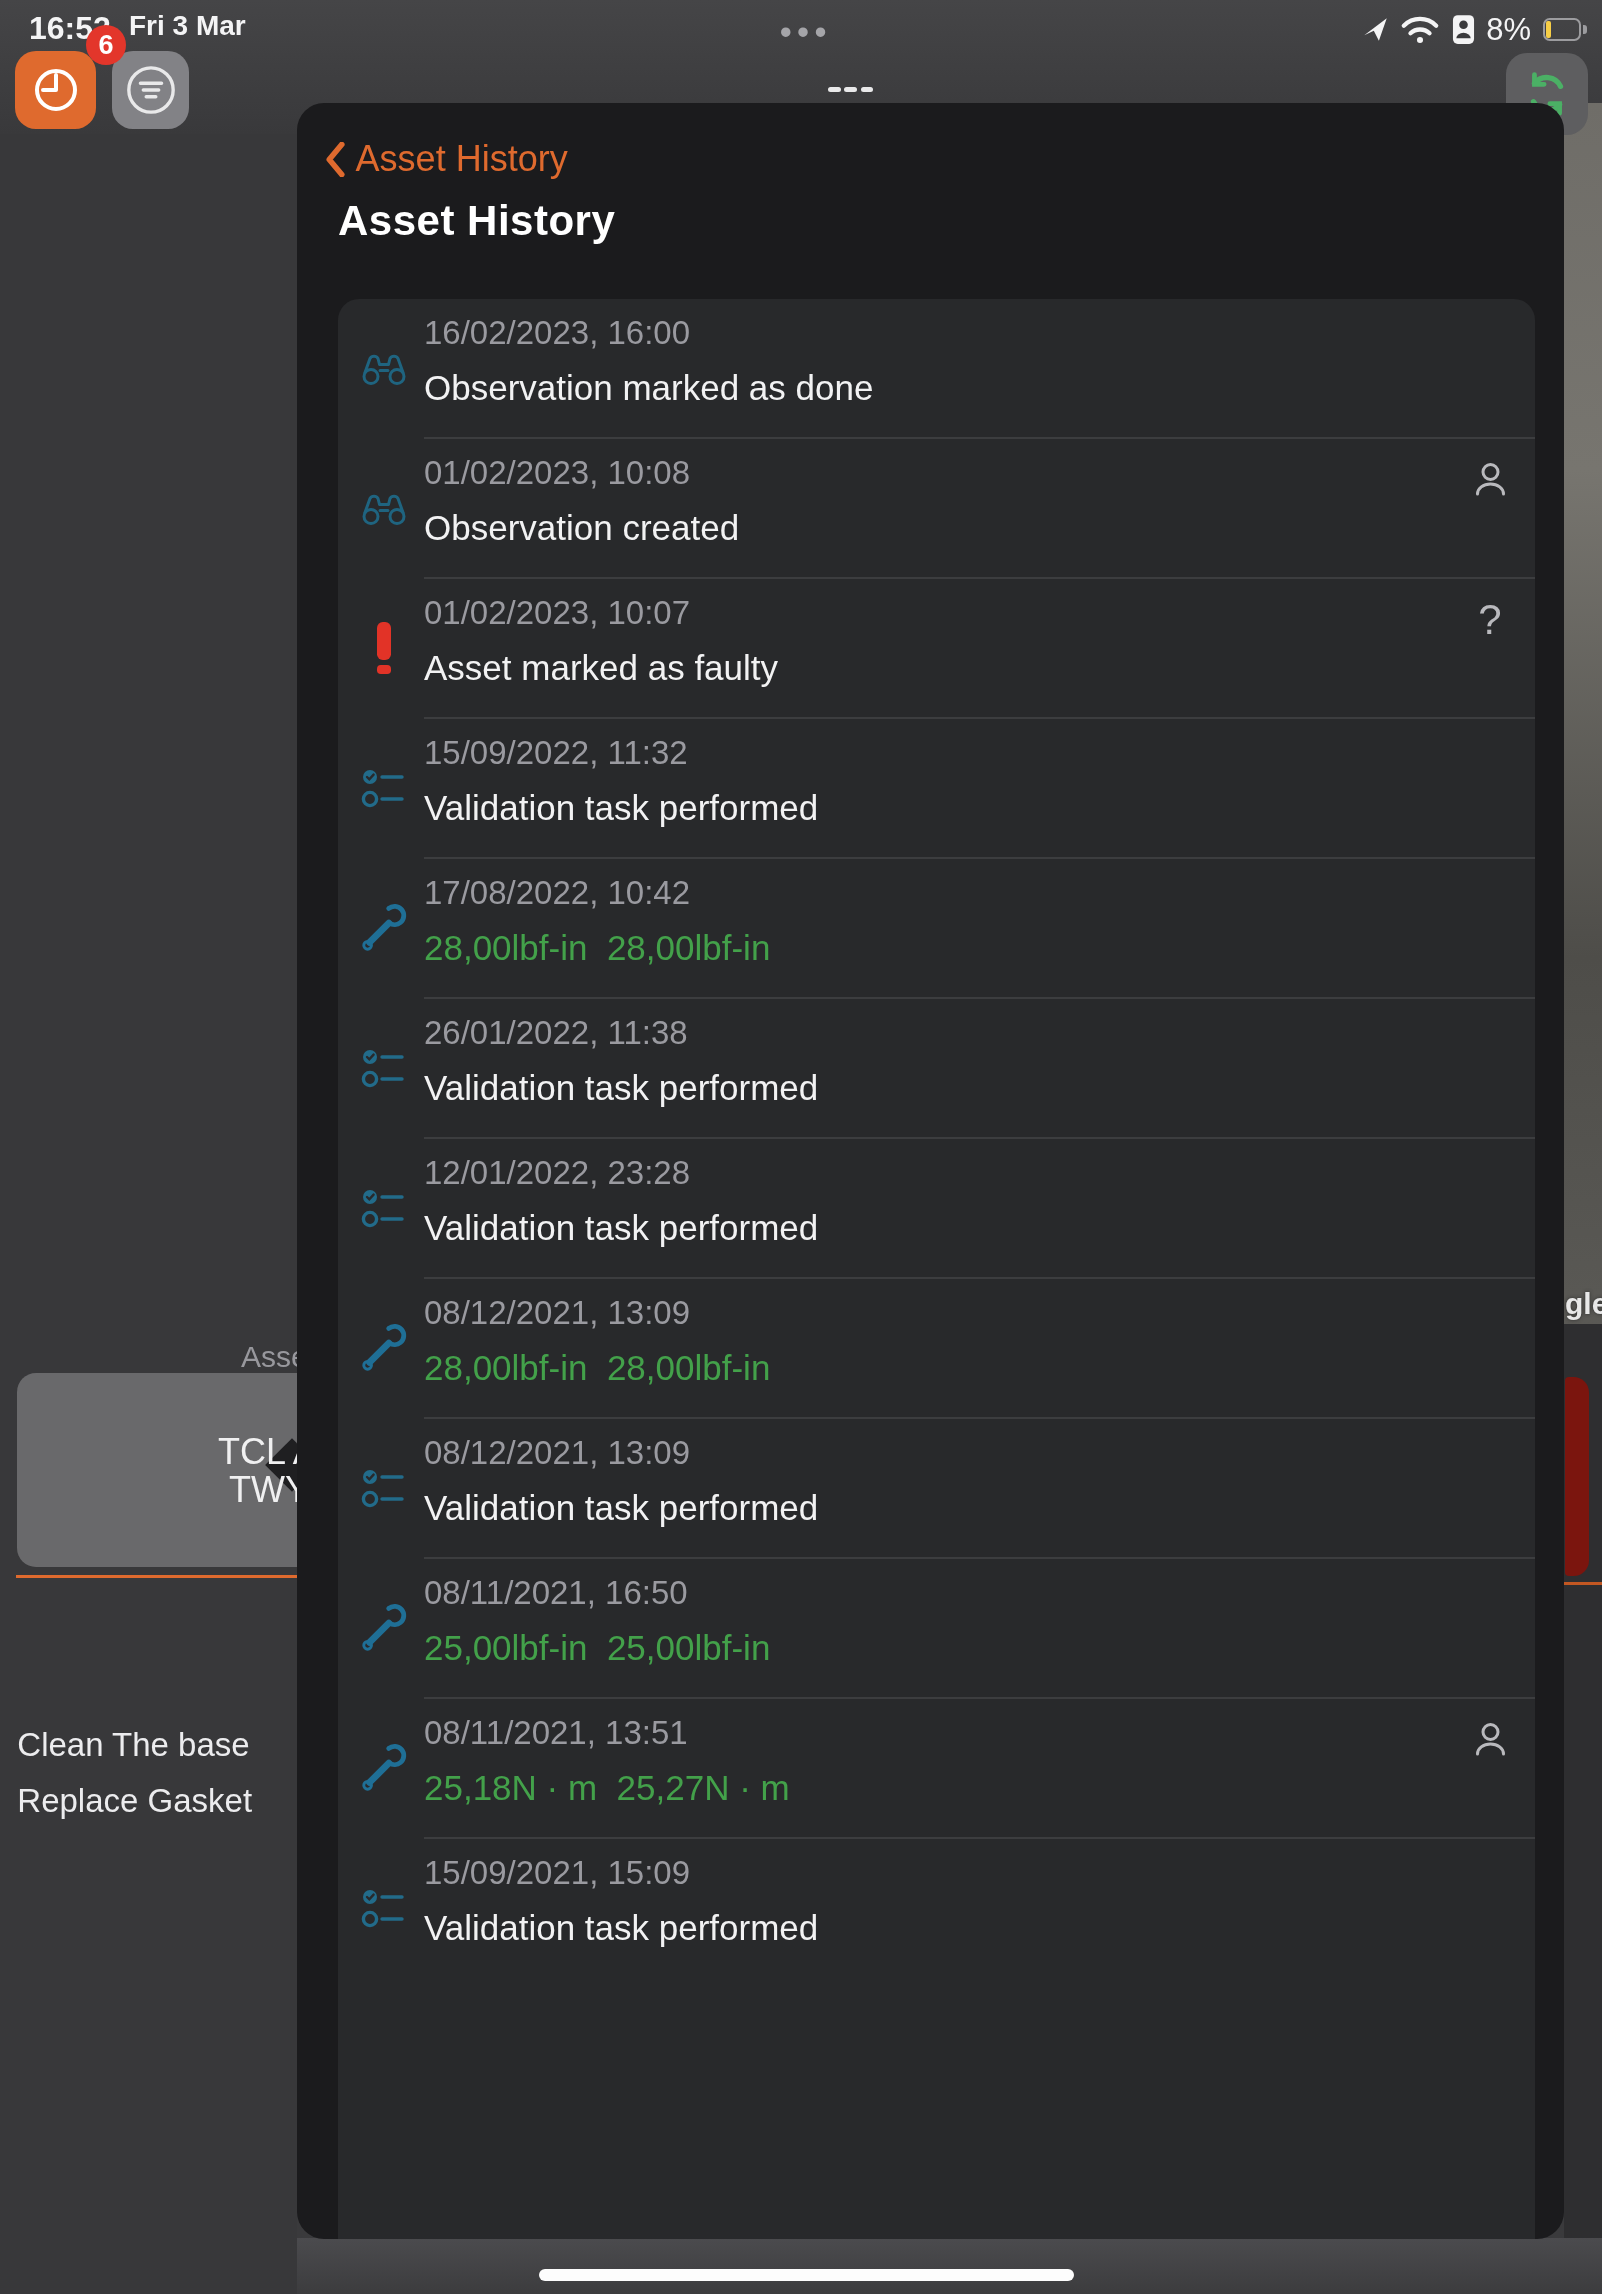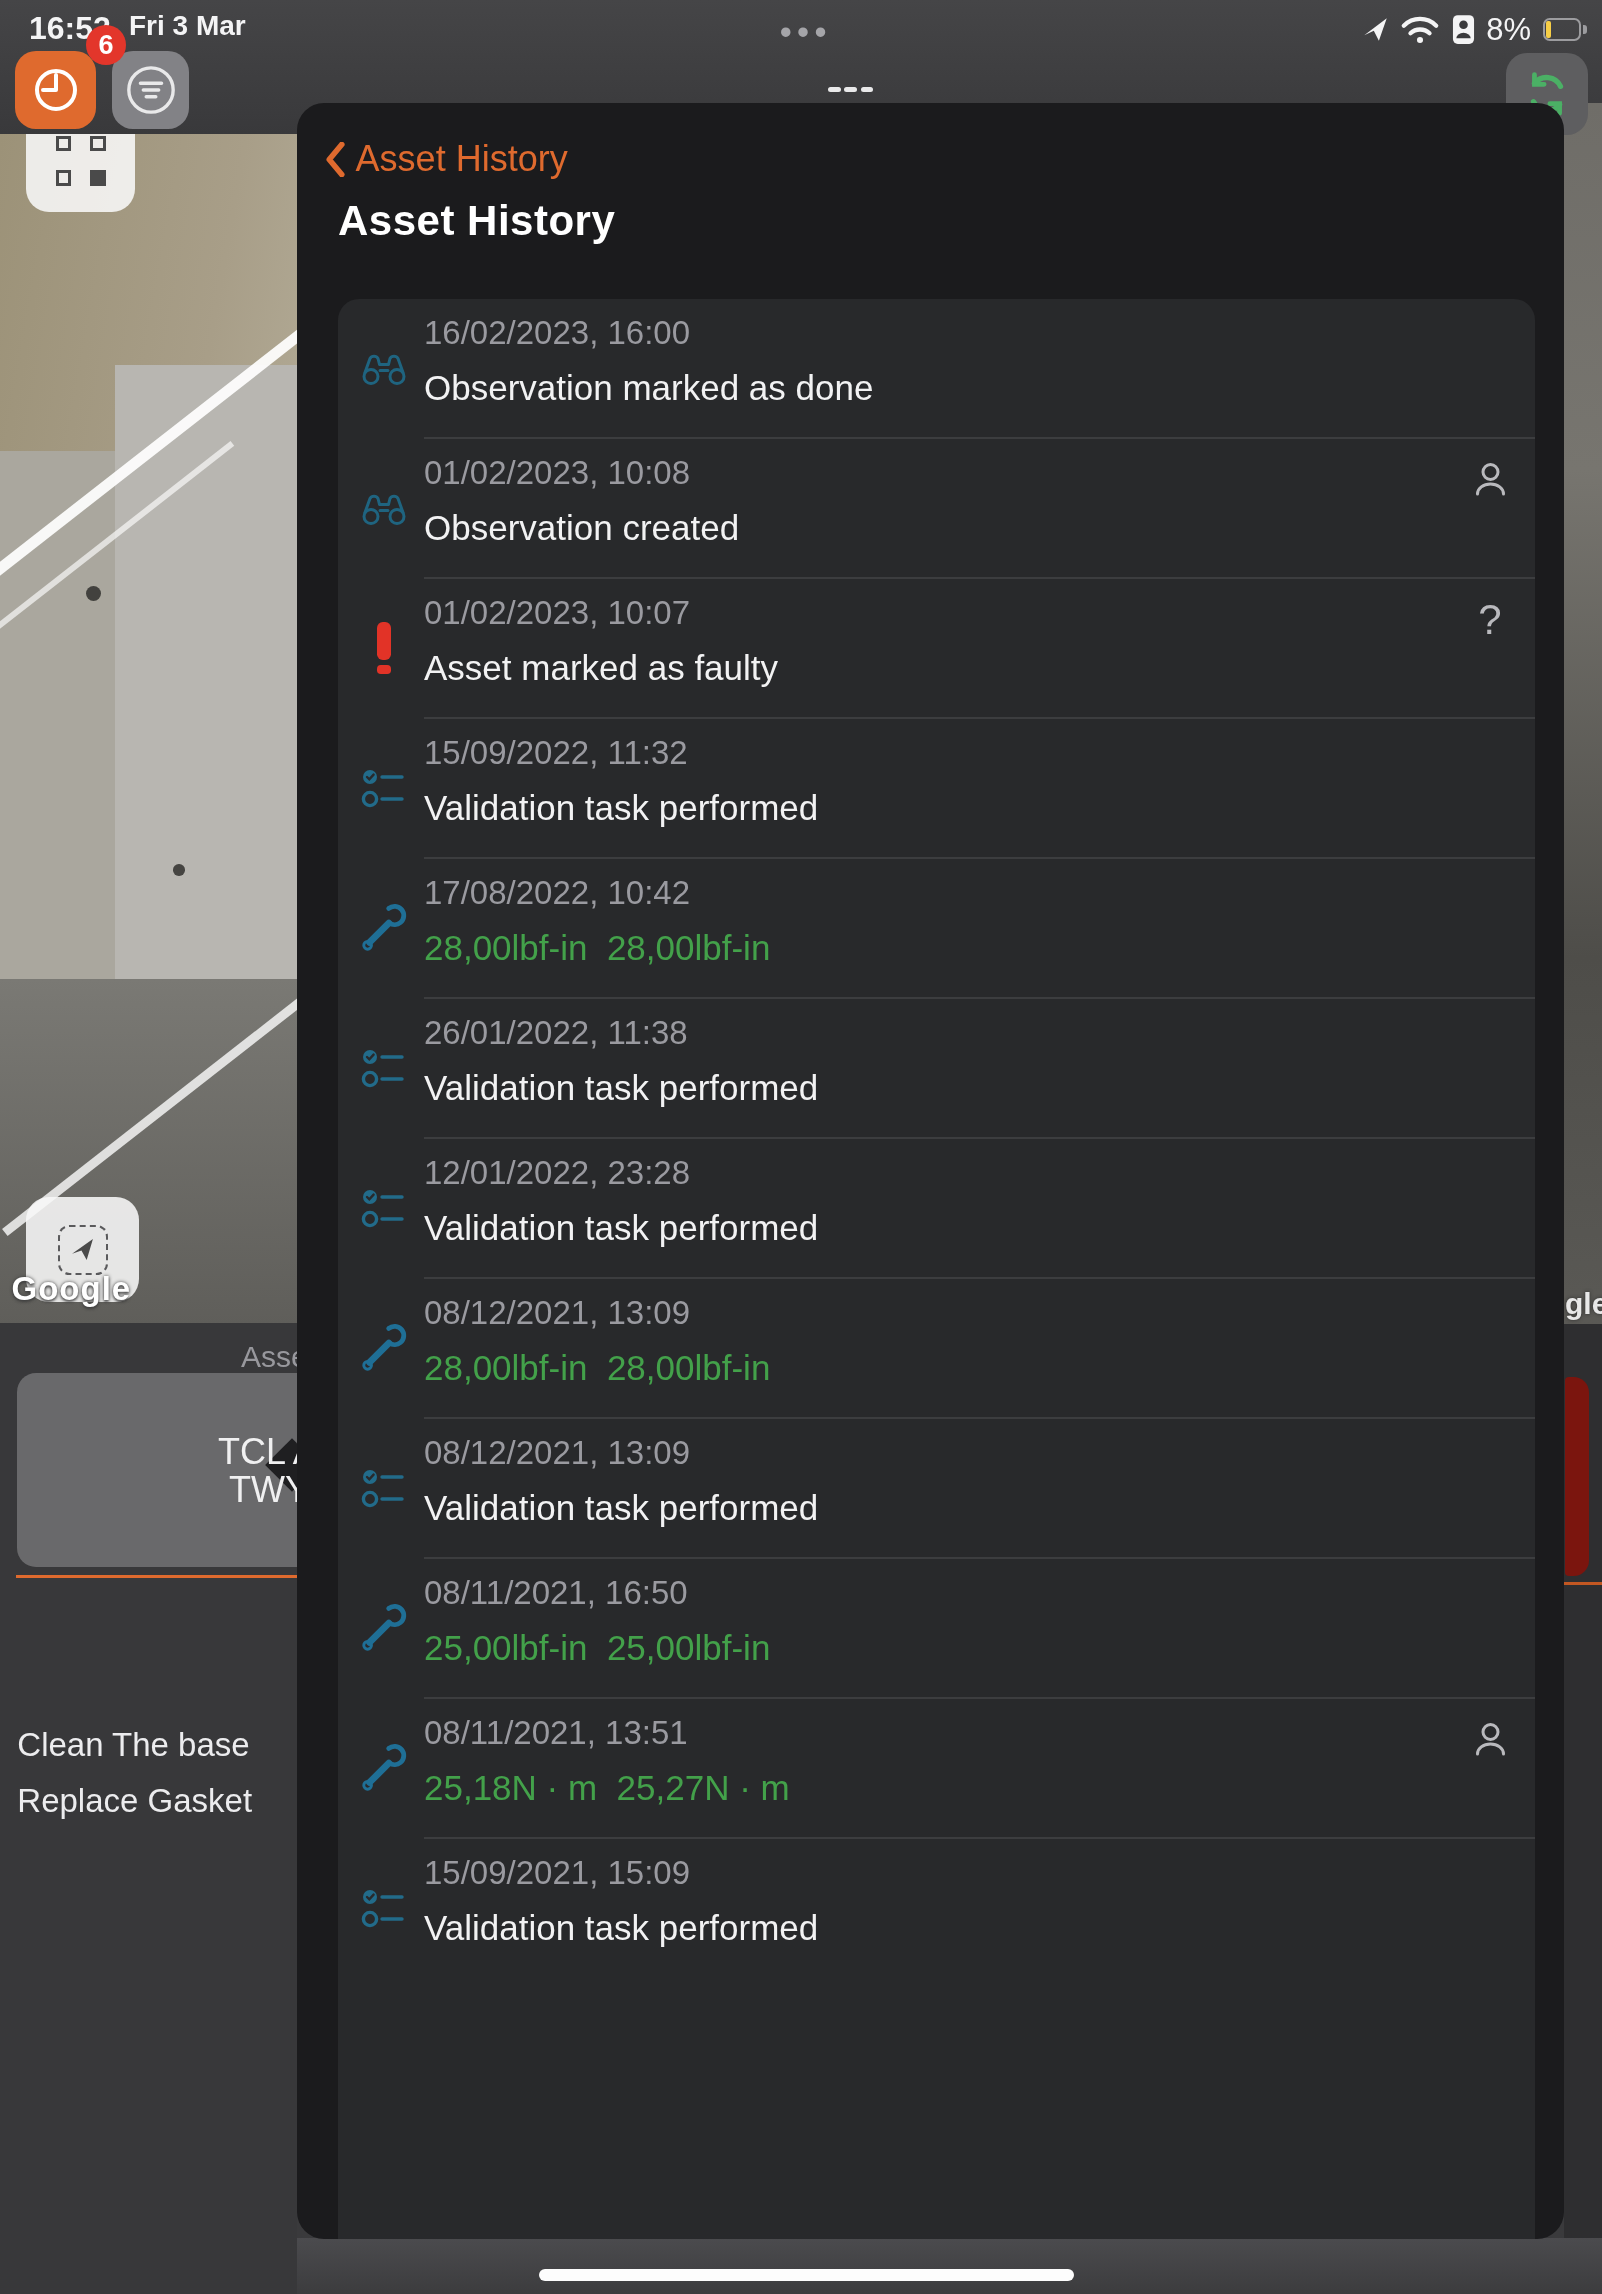--- a/index.html
+++ b/index.html
@@ -140,46 +140,20 @@
     </span>
   </div>
 </div>
 <div class="abs drag-handle">
     <i></i>
     <i></i>
     <i></i>
   </div>
 
 <div class="abs left-pane">
-  <div class="map-left">
-    <div class="patch grass"></div>
-    <div class="patch concrete"></div>
-    <div class="patch stripe s1"></div>
-    <div class="patch stripe s2"></div>
-    <div class="patch asphalt"></div>
-    <div class="patch stripe s3"></div>
-    <div class="patch blob b1"></div>
-    <div class="patch blob b2"></div>
-    <div class="abs map-btn qr-btn">
-      <span class="qr-glyph">
-          <i></i>
-          <i></i>
-          <i></i>
-          <i></i>
-        </span>
-    </div>
-    <div class="abs map-btn nav-btn">
-      <span class="nav-glyph">
-        <svg width="25" height="25" viewBox="0 0 24 24">
-            <path d="M2 16 L22 2 L16 22 L11 13 Z" fill="#4a4a4a"></path>
-          </svg>
-      </span>
-    </div>
-    <span class="abs google-logo">Google</span>
-  </div>
   <div class="pane-bottom">
     <span class="abs asset-label">Asset</span>
     <div class="abs callout"></div>
     <div class="abs callout-pointer"></div>
     <span class="abs callout-l1">TCL A</span>
     <span class="abs callout-l2">TWY</span>
     <div class="abs orange-line"></div>
     <span class="abs note-1">Clean The base</span>
     <span class="abs note-2">Replace Gasket</span>
   </div>

